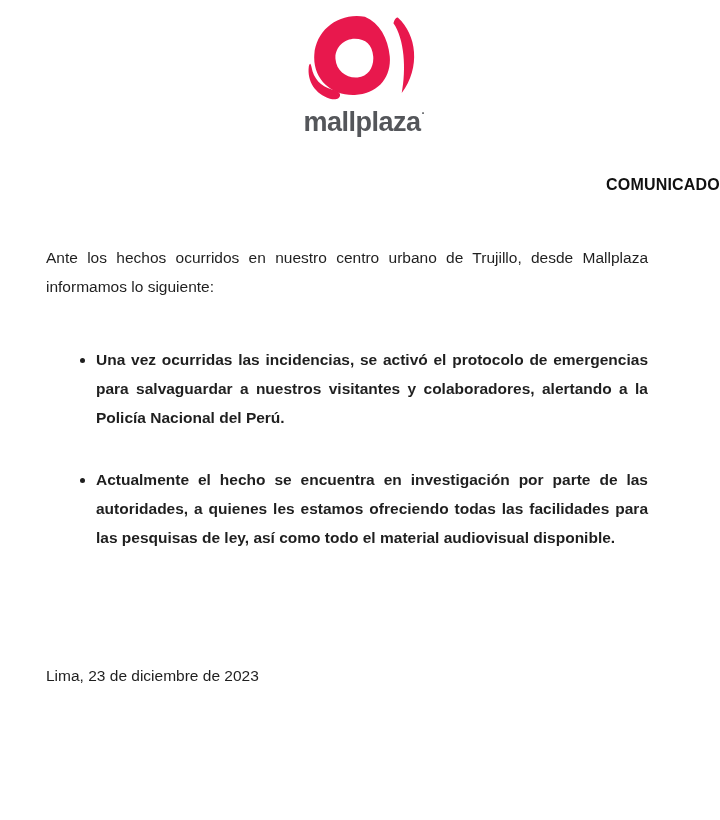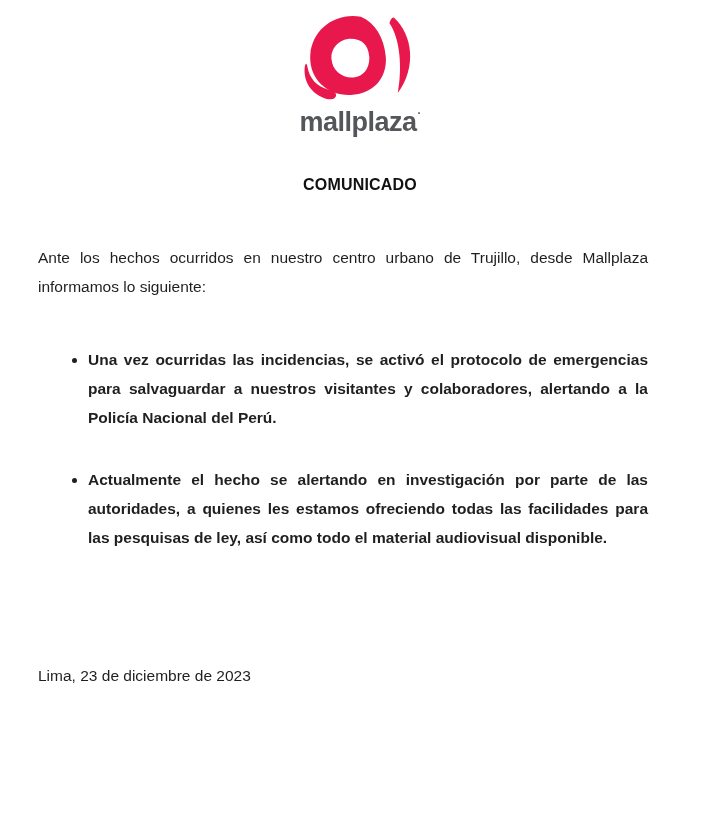--- a/index.html
+++ b/index.html
@@ -10,21 +10,21 @@
   }
   *{box-sizing:border-box;}
   html,body{margin:0;padding:0;}
   body{
     width:720px;height:820px;
     background:var(--bg);
     font-family:"Liberation Sans", sans-serif;
     color:var(--text-color);
     overflow:hidden;
   }
-  .page{width:720px;height:608px;position:relative;}
+  .page{width:720px;height:608px;position:relative;padding-left:8px;}
 
   
   .letterhead{
     padding-top:14px;
     text-align:center;
   }
   .logo-svg{
     display:block;
     margin:0 auto;
     width:124px;height:92px;
@@ -39,21 +39,21 @@
   }
   .wordmark .tm{
     font-size:11px;
     vertical-align:14px;
     margin-left:1px;
   }
 
   
   .title{
     margin:40px 0 0 0;
-    text-align:center;
+    text-align:right;
     font-size:16px;
     font-weight:bold;
     letter-spacing:0.2px;
     color:#111;
   }
 
   
   .content{
     margin:0 72px 6px 38px;
     font-size:15.5px;
@@ -124,19 +124,19 @@
     </div>
   </header>
 
   <h1 class="title">COMUNICADO</h1>
 
   <div class="content">
     <p class="intro">Ante los hechos ocurridos en nuestro centro urbano de Trujillo, desde Mallplaza informamos lo siguiente:</p>
 
     <ul class="bullets">
       <li>Una vez ocurridas las incidencias, se activó el protocolo de emergencias para salvaguardar a nuestros visitantes y colaboradores, alertando a la Policía Nacional del Perú.</li>
-      <li>Actualmente el hecho se alertando en investigación por parte de las autoridades, a quienes les estamos ofreciendo todas las facilidades para las pesquisas de ley, así como todo el material audiovisual disponible.</li>
+      <li>Actualmente el hecho se encuentra en investigación por parte de las autoridades, a quienes les estamos ofreciendo todas las facilidades para las pesquisas de ley, así como todo el material audiovisual disponible.</li>
     </ul>
 
     <p class="dateline">Lima, 23 de diciembre de 2023</p>
   </div>
 
 </div>
 
 </body></html>

